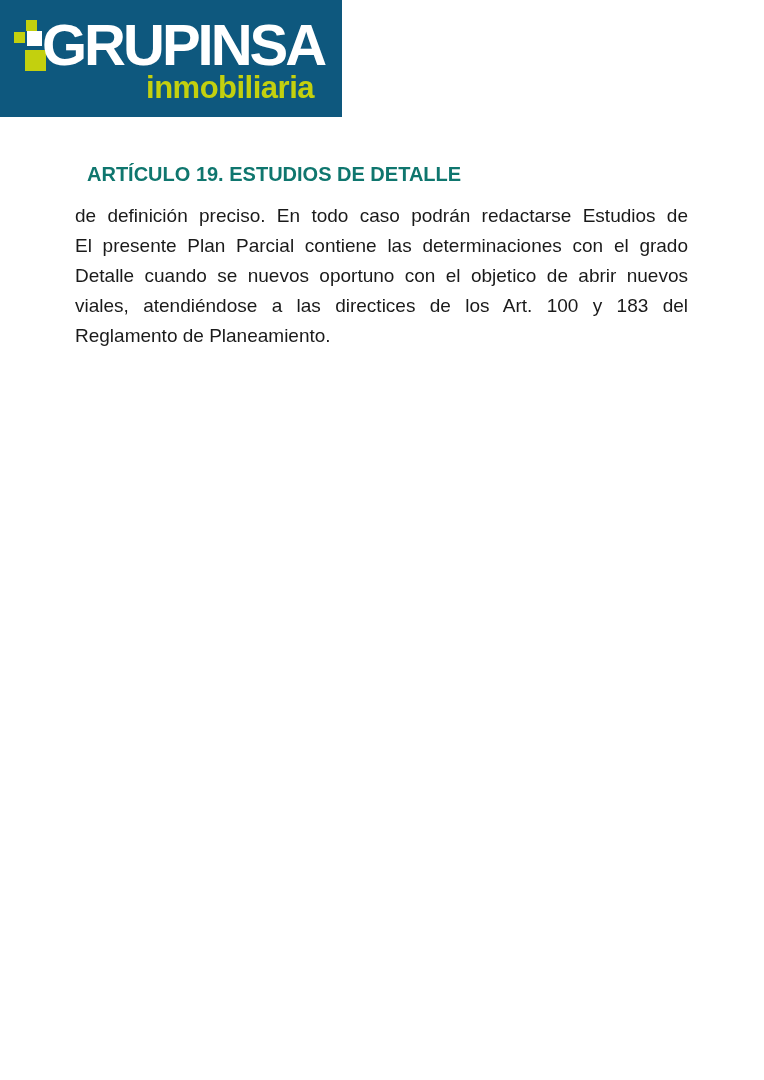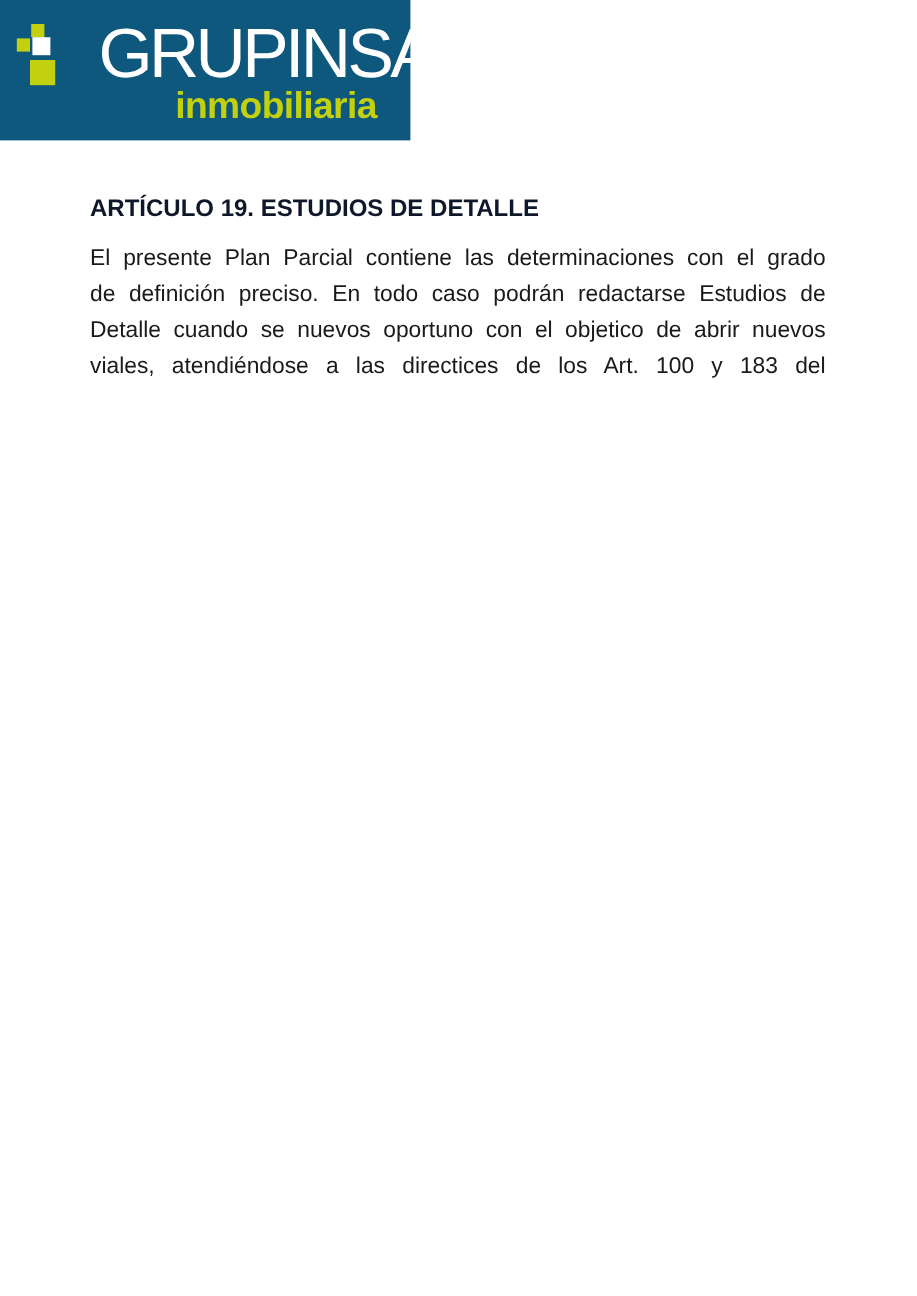--- a/index.html
+++ b/index.html
@@ -31,26 +31,25 @@
   .sq-top    { left: 26px; top: 20px; width: 11px; height: 11px; }
   .sq-left   { left: 14px; top: 32px; width: 11px; height: 11px; }
   .sq-center { left: 27px; top: 31px; width: 15px; height: 15px; }
   .sq-bottom { left: 25px; top: 50px; width: 21px; height: 21px; }
 
   .logo-company {
     position: absolute;
     left: 42px;
     top: 16px;
     font-size: 58px;
-    font-weight: normal;
+    font-weight: bold;
     letter-spacing: -3px;
     line-height: 1;
     color: var(--logo-text, #ffffff);
     white-space: nowrap;
-    margin-left: 40px;
   }
   .logo-tagline {
     position: absolute;
     right: 28px;
     top: 72px;
     font-size: 31px;
     font-weight: bold;
     letter-spacing: -0.5px;
     line-height: 1;
     color: var(--logo-accent, #C3D00E);
@@ -60,25 +59,25 @@
 
   
   .content {
     position: absolute;
     left: 75px;
     top: 160px;
     width: 613px;
     color: #1a1a1a;
   }
   .article-heading {
-    margin: 0 0 13px 0;
+    margin: 0 0 13px 12px;
     font-size: 20px;
     font-weight: bold;
     line-height: 28px;
-    color: #0f172a;
+    color: #0f766e;
     white-space: nowrap;
   }
   .para-line {
     font-size: 19px;
     line-height: 30px;
     text-align: justify;
     text-align-last: justify;
     color: #1a1a1a;
   }
   .para-line.last {
@@ -98,20 +97,21 @@
       <div class="sq sq-white sq-center"></div>
       <div class="sq sq-yellow sq-bottom"></div>
     </div>
     <div class="logo-company">GRUPINSA</div>
     <div class="logo-tagline">inmobiliaria</div>
   </div>
 
   <div class="content">
     <h1 class="article-heading">ARTÍCULO 19. ESTUDIOS DE DETALLE</h1>
     <div class="paragraph">
+      <div class="para-line">de definición preciso. En todo caso podrán redactarse Estudios de</div>
       <div class="para-line">El presente Plan Parcial contiene las determinaciones con el grado</div>
-      <div class="para-line">de definición preciso. En todo caso podrán redactarse Estudios de</div>
       <div class="para-line">Detalle cuando se nuevos oportuno con el objetico de abrir nuevos</div>
       <div class="para-line">viales, atendiéndose a las directices de los Art. 100 y 183 del</div>
+      <div class="para-line last">Reglamento de Planeamiento.</div>
     </div>
   </div>
 
 </div>
 
 </body></html>

